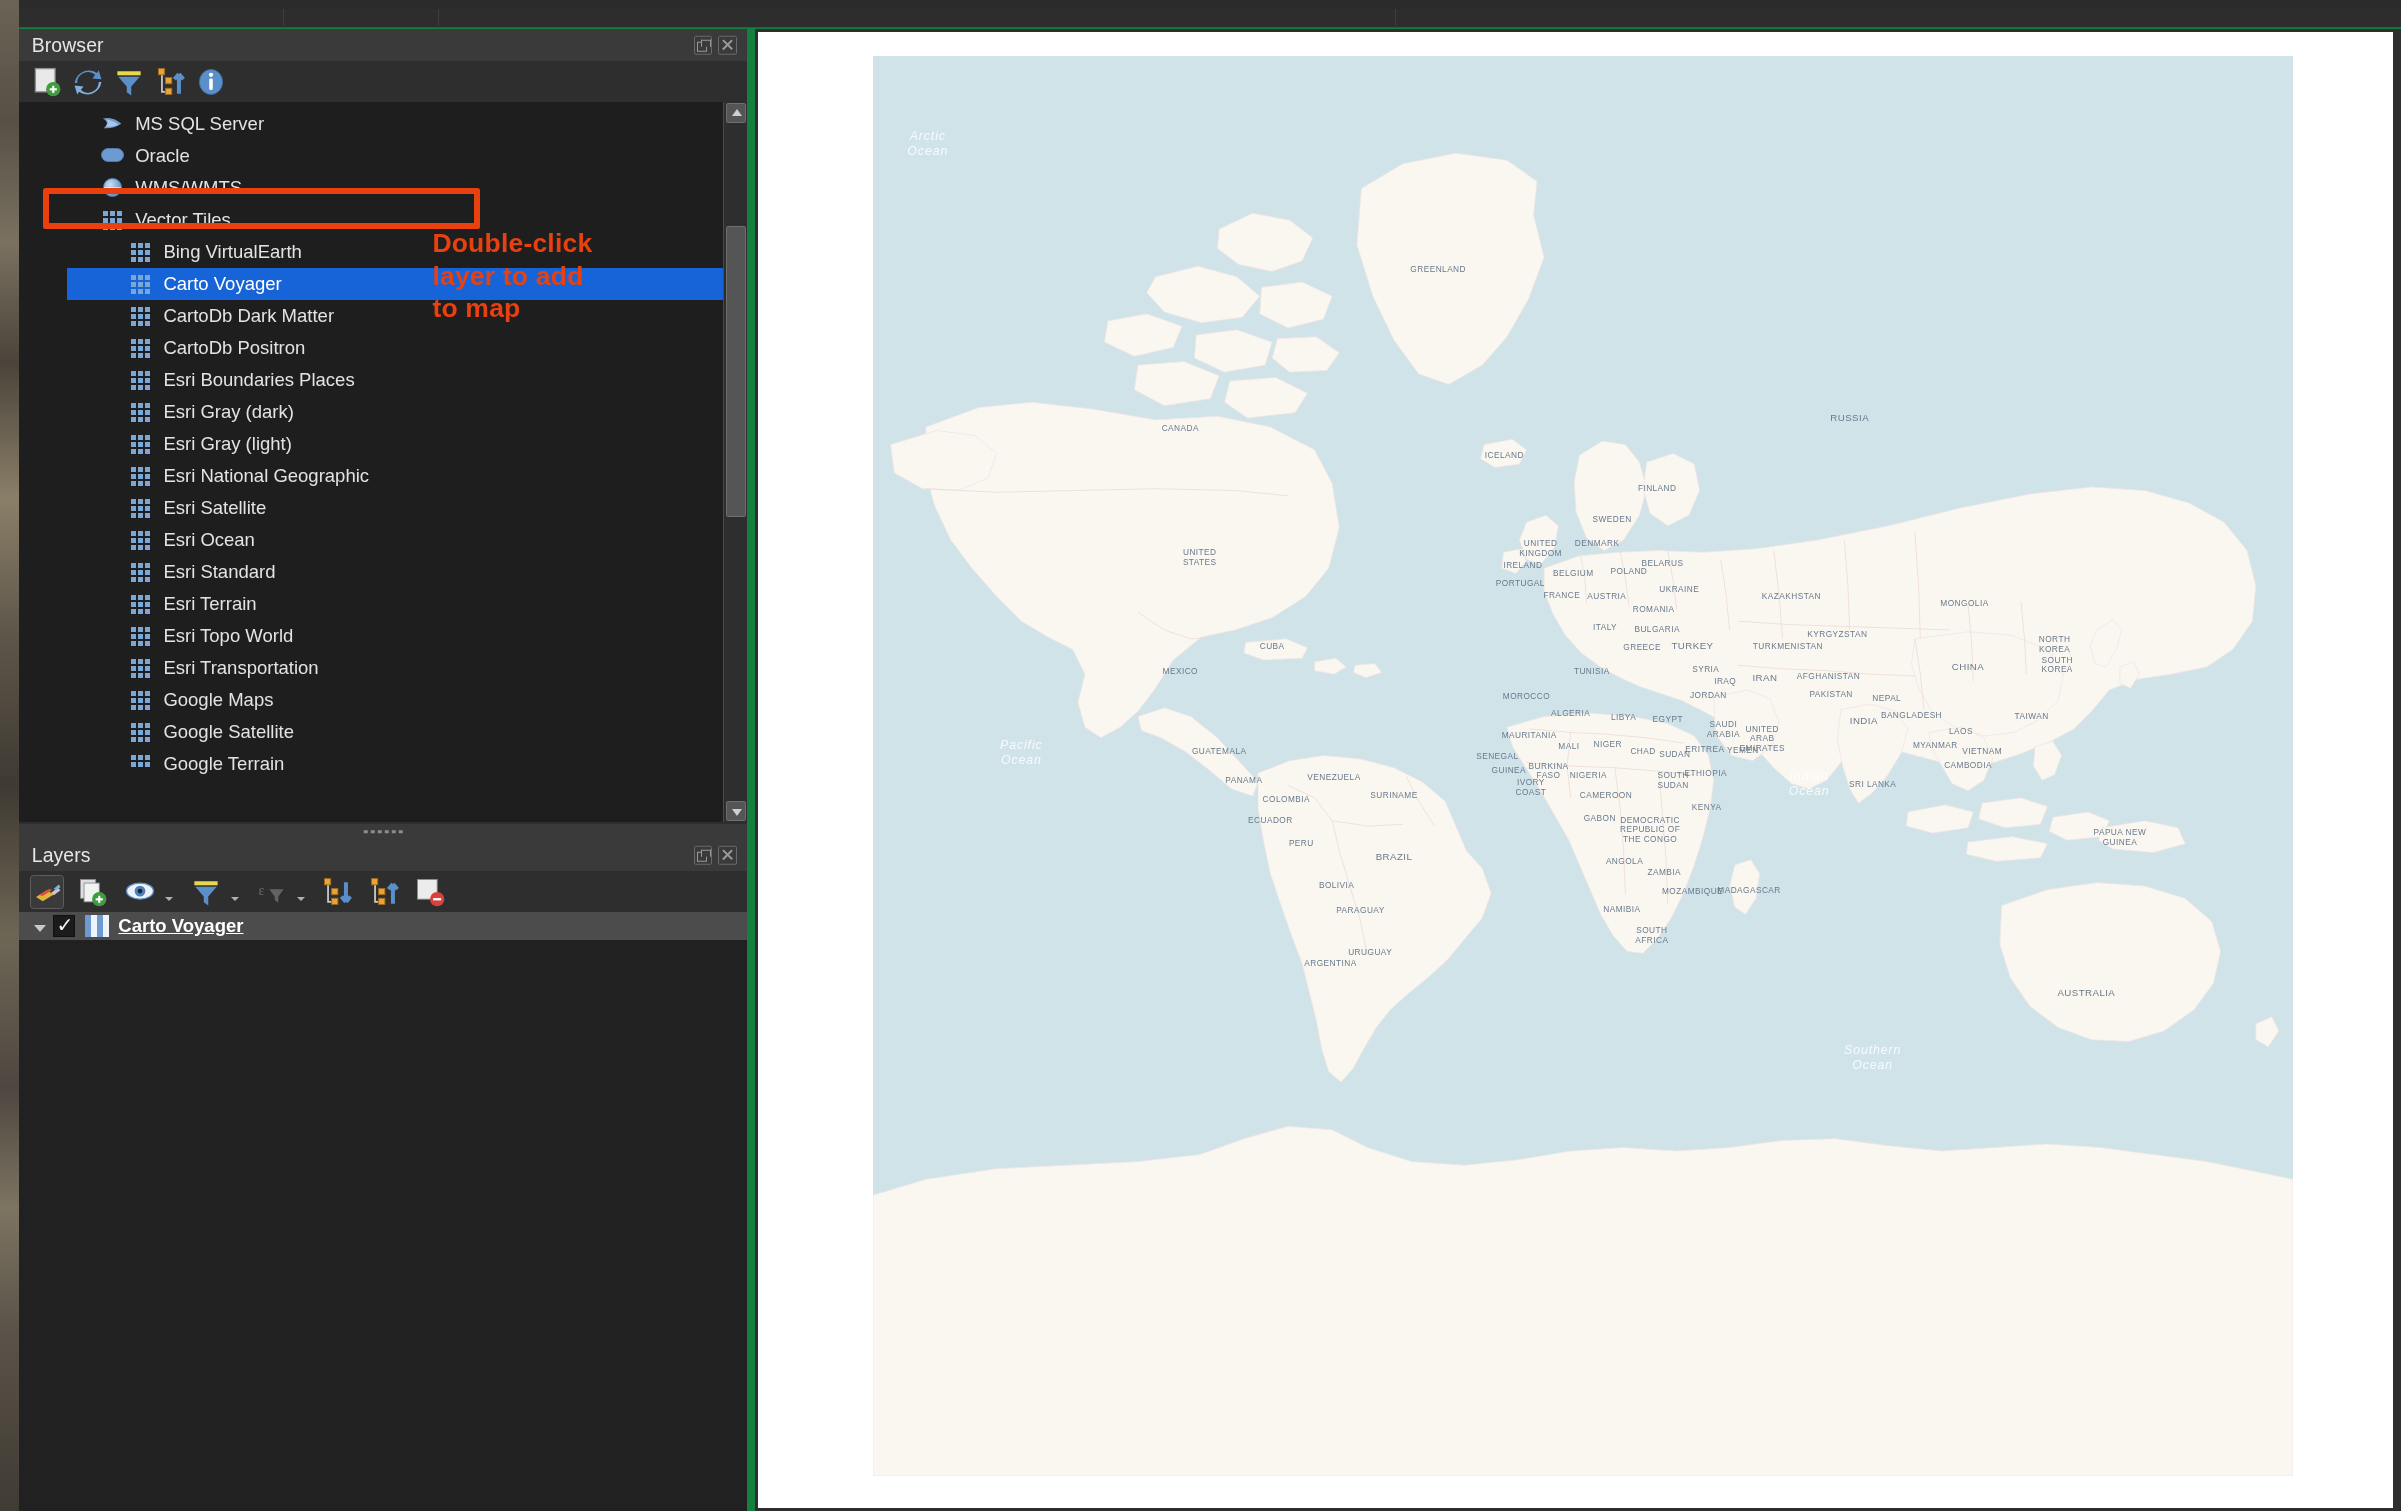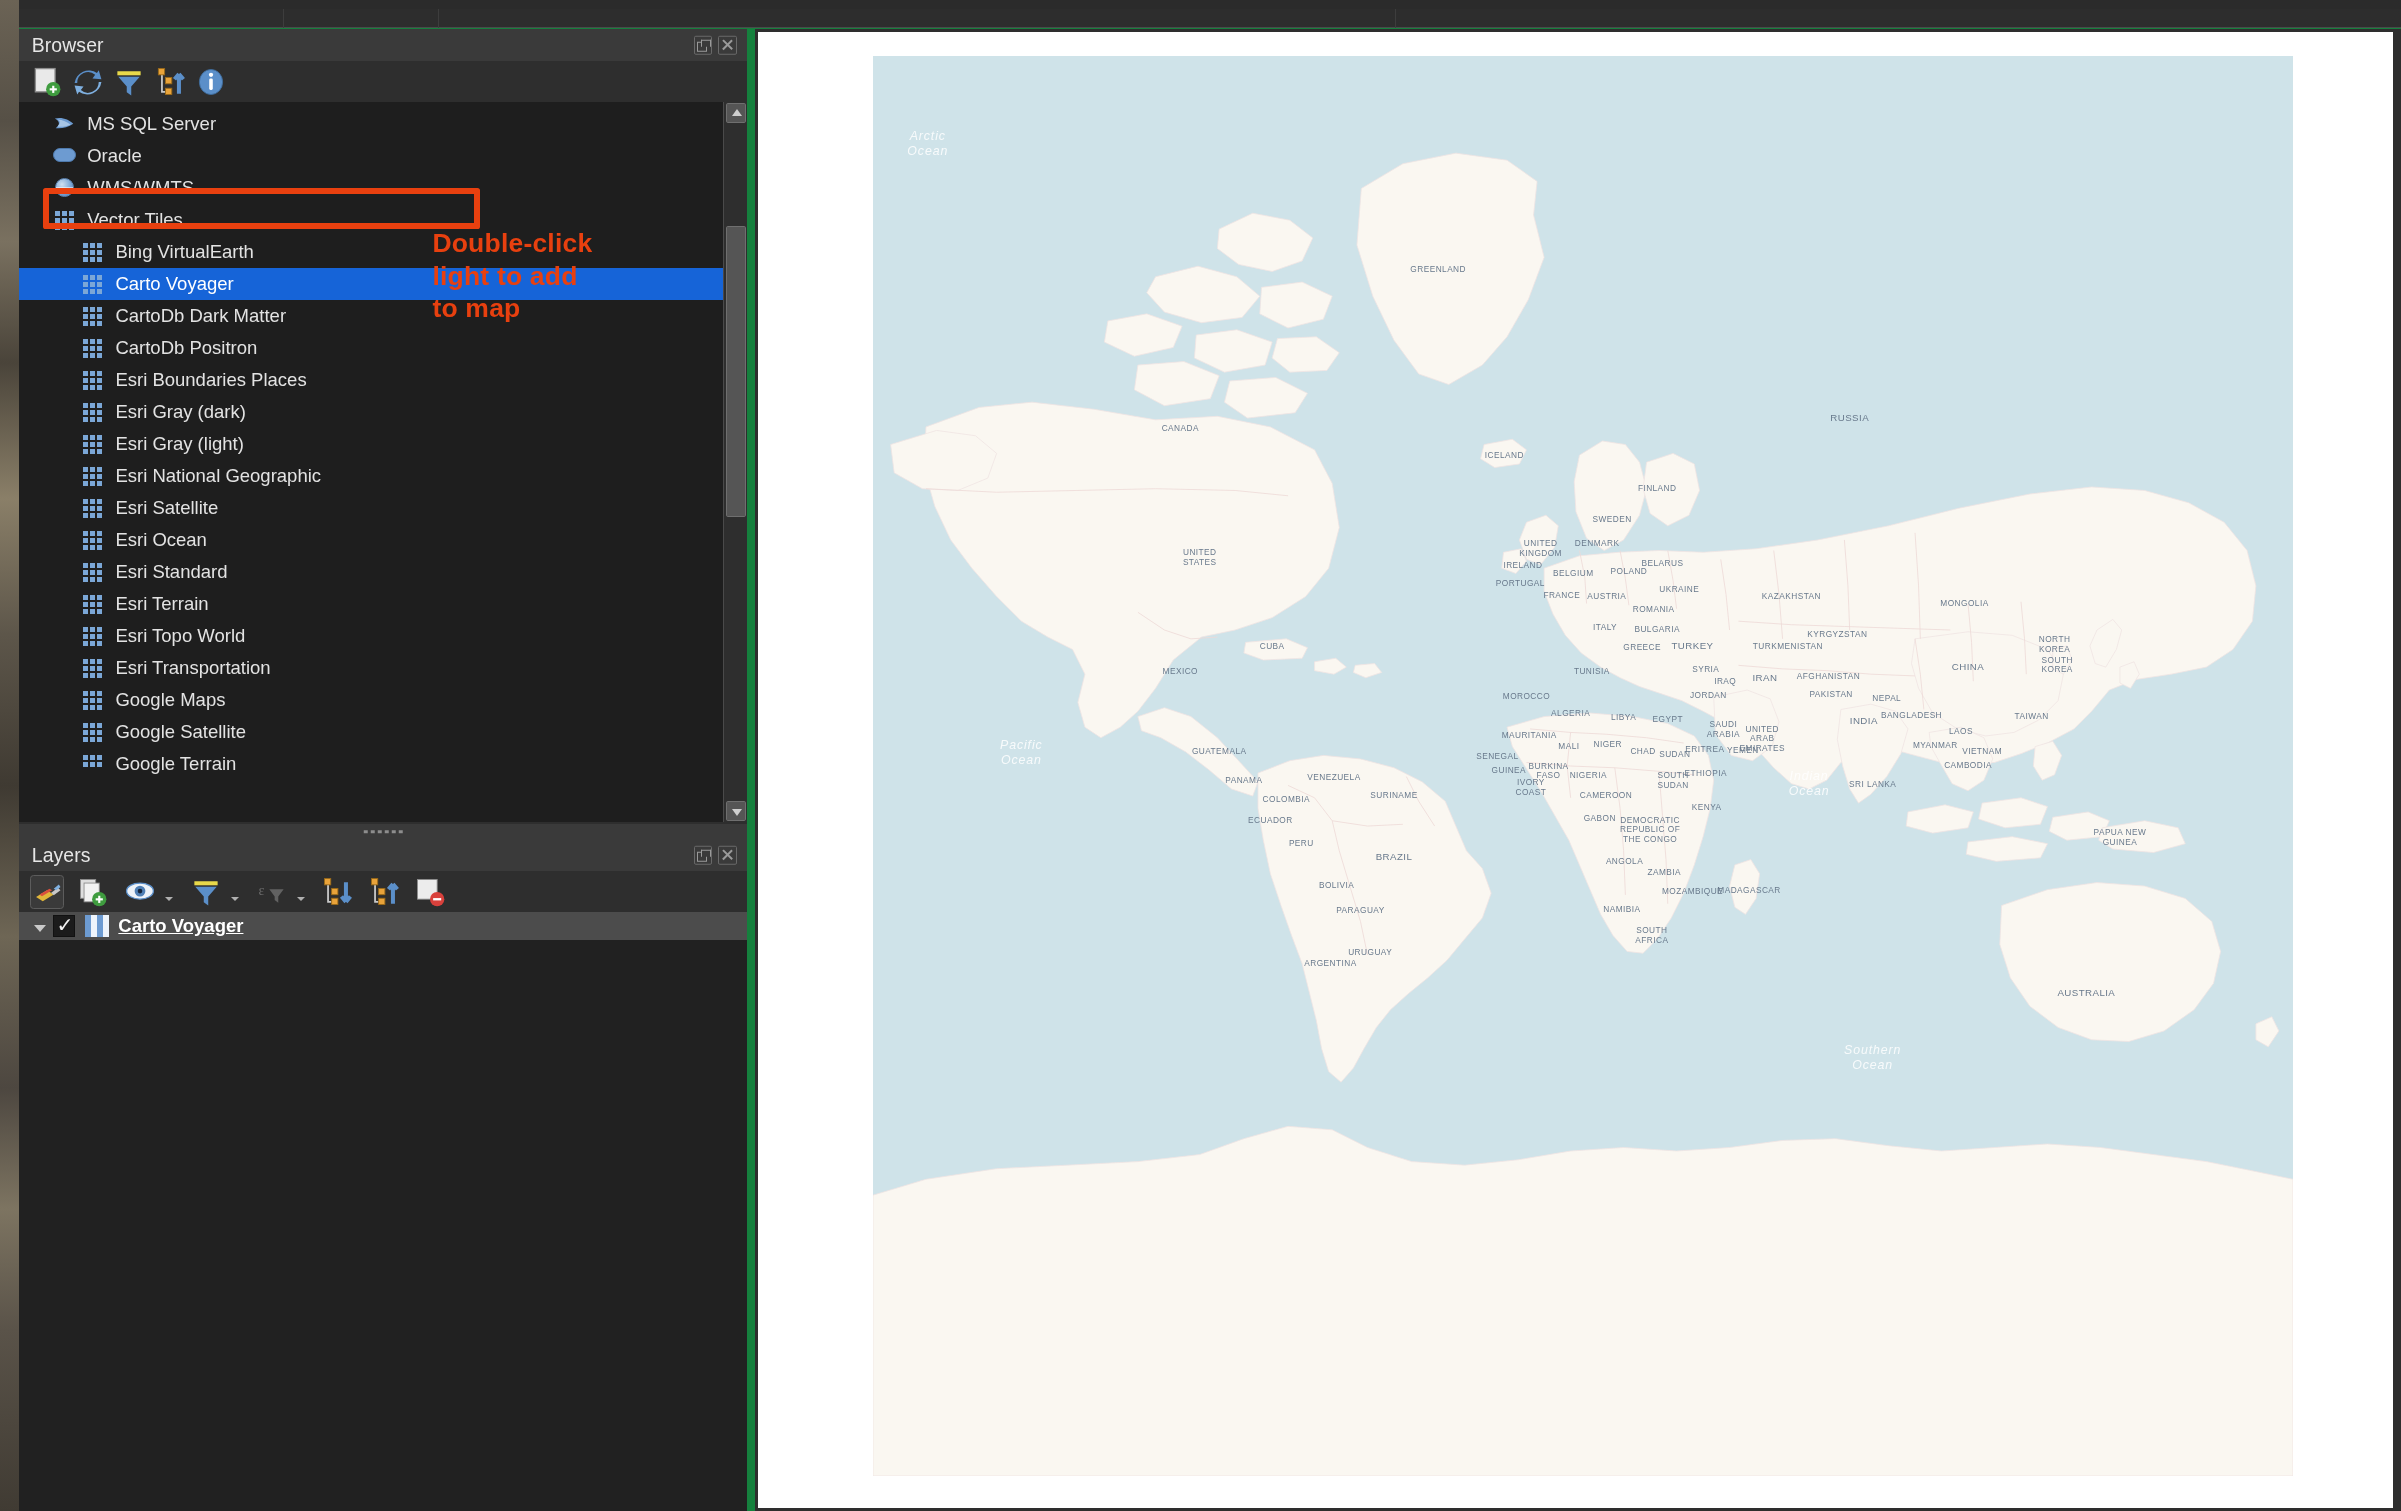--- a/index.html
+++ b/index.html
@@ -322,21 +322,21 @@
         <span class="tb-icon">
           <svg viewBox="0 0 38 38">
               <ellipse cx="19" cy="19" rx="13" ry="14" fill="#5b8fc9" stroke="#3e6b9c"></ellipse>
               <circle cx="19" cy="11" r="2.4" fill="#fff"></circle>
               <rect x="17" y="15" width="4" height="13" rx="1.6" fill="#fff"></rect>
             </svg>
         </span>
       </div>
 
       <div class="tree-wrap" id="browser-tree" style="position:absolute;left:0;top:73px;right:0;height:720px;">
-        <div id="tree-rows" style="position:absolute;left:0;top:5.3px;right:24px;">
+        <div id="tree-rows" style="position:absolute;left:0;top:5.3px;right:24px;padding-left:48px;">
             <div class="tree-row" style="padding-left: 8.8px;">
               <span class="tree-expander"></span>
               <span class="tree-ico">
                 <span class="ico-swoosh"><svg viewBox="0 0 24 20">
                     <path d="M1 4 C9 2 17 5 22 10 C16 14 8 16 2 15 C6 12 8 8 1 4z" fill="#6d9bd1"></path>
                     <path d="M4 5 C10 5 15 8 19 11 C14 13 8 14 4 13 C7 10 8 7 4 5z" fill="#a8c6e6"></path>
                   </svg></span>
               </span>
               <span class="tree-label">MS SQL Server</span>
             </div>
@@ -661,21 +661,21 @@
           </div>
 
         <div class="vscroll">
           <div class="sb-btn up"></div>
           <div class="sb-thumb" style="top:124px;height:291px;"></div>
           <div class="sb-btn down"></div>
         </div>
 
         <div id="highlight-rect" style="left:24px;top:86px;width:437px;height:41px;"></div>
         <div id="annotation-text" style="left:413px;top:125px;">Double-click
-light to add
+layer to add
 to map</div>
       </div>
     </div>
 
     <div class="splitter" style="position:absolute;left:0;top:795px;width:728px;">
       <span class="grip">
         <i></i>
           <i></i>
           <i></i>
           <i></i>

